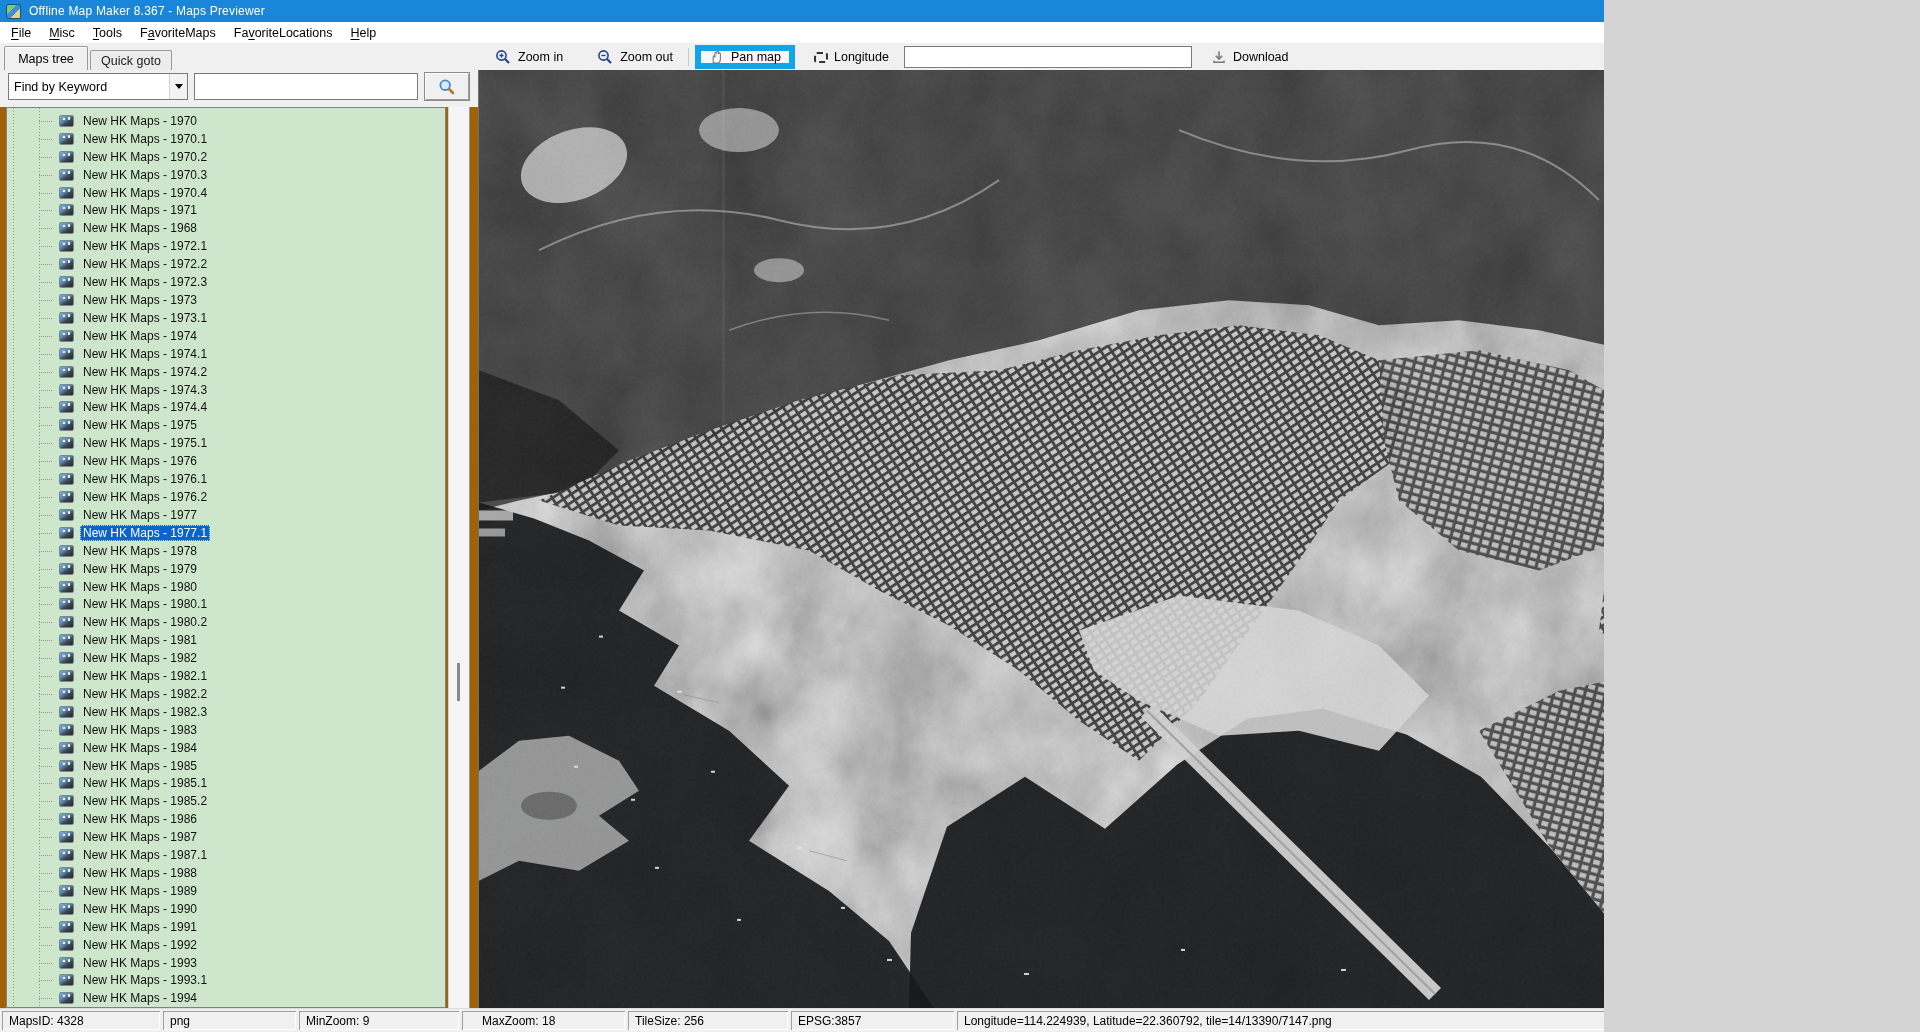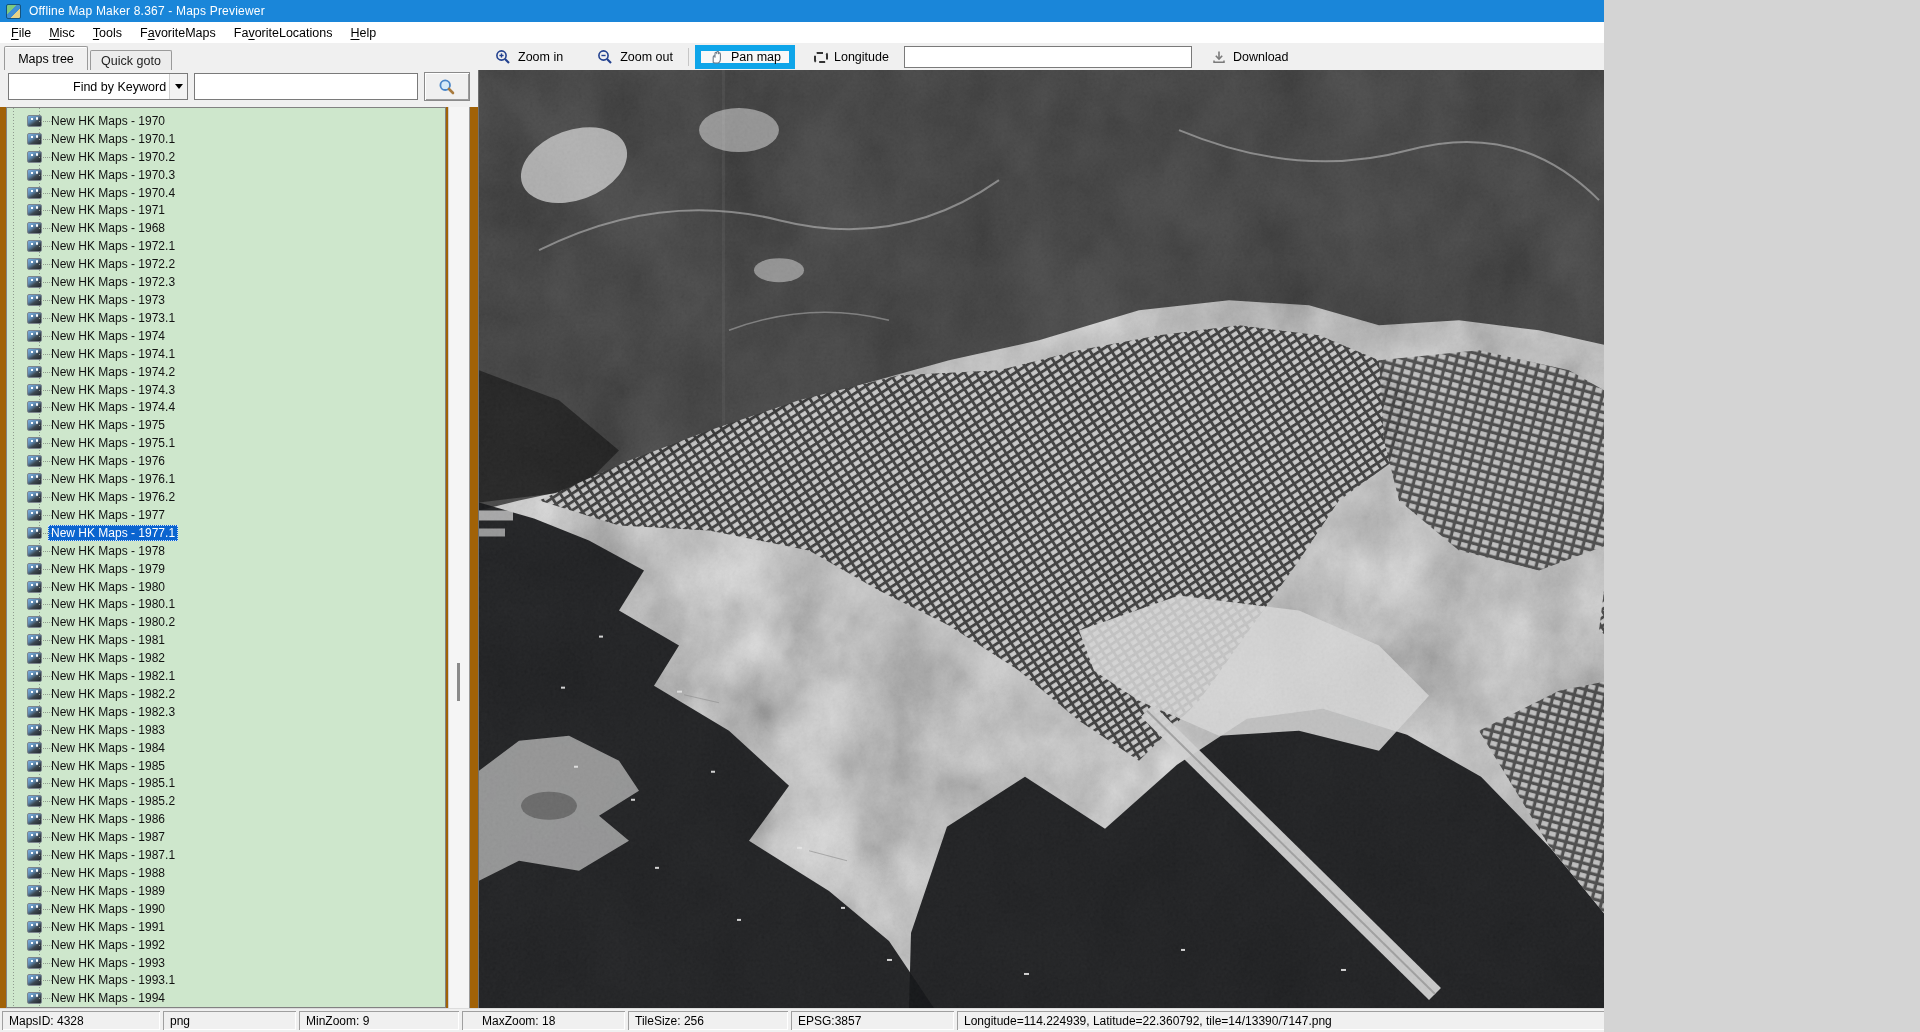--- a/index.html
+++ b/index.html
@@ -34,32 +34,32 @@
   .tbtn{display:inline-flex;align-items:center;gap:6px;height:24px;padding:0 8px;margin-top:0;color:#000;cursor:default;border:1px solid transparent;}
   .tbtn.pressed{background:#f8f8f8;border:6px solid #0ea5e9;}
   .tsep{width:1px;height:18px;background:#c6c6c6;margin:0 6px;}
   #coord-input{width:288px;height:22px;border:1px solid #7a7a7a;background:#fff;margin-left:6px;font-size:12px;padding:0 4px;}
   .dl-gap{width:10px;}
   .icon-rect{width:14px;height:11px;border:2px dashed #333;border-radius:3px;}
 
   
   #searchrow{position:absolute;left:0;top:70px;width:478px;height:37px;background:#f0f0f0;}
   #filter-combo{position:absolute;left:8px;top:3px;width:180px;height:27px;background:#fff;border:1px solid #7a7a7a;display:flex;align-items:center;}
-  #filter-combo .val{flex:1;font-size:12.5px;padding-left:18px;margin-left:46px;}
+  #filter-combo .val{flex:1;font-size:12.5px;padding-left:5px;}
   #combo-arrow{width:18px;height:100%;display:flex;align-items:center;justify-content:center;background:#f3f3f3;border-left:1px solid #d0d0d0;}
   #combo-arrow::after{content:"";width:0;height:0;border-left:4px solid transparent;border-right:4px solid transparent;border-top:5px solid #000;}
   #search-input{position:absolute;left:194px;top:3px;width:224px;height:27px;border:1px solid #7a7a7a;background:#fff;font-size:12.5px;padding:0 4px;}
   #search-btn{position:absolute;left:424px;top:2px;width:46px;height:29px;background:#f0f0f0;border:1px solid #8a8a8a;box-shadow:inset 1px 1px 0 #fff,inset -1px -1px 0 #9c9c9c;display:flex;align-items:center;justify-content:center;}
 
   
   #treepanel{position:absolute;left:6px;top:107px;width:440px;height:901px;background:var(--tree_bg,#cee7cc);border:1px solid #828282;overflow:hidden;}
   .vguide{position:absolute;top:0;bottom:0;width:1px;background-image:repeating-linear-gradient(to bottom,#8f9a8f 0 1px,transparent 1px 3px);}
   #vg1{left:6px;} #vg2{left:32px;}
   #treerows{position:absolute;left:0;top:4px;right:0;}
-  .trow{position:relative;height:17.92px;display:flex;align-items:center;padding-left:20px;cursor:default;}
+  .trow{position:relative;height:17.92px;display:flex;align-items:center;padding-left:52px;cursor:default;}
   .hline{position:absolute;left:32px;top:50%;width:13px;height:0;border-top:1px dotted #8f9a8f;}
   .ticon{flex:0 0 auto;width:15px;height:12px;border:1px solid #7c858d;border-radius:2px;
     background:
       radial-gradient(circle at 4px 3px,#ffffff 0 1px,rgba(255,255,255,0) 1.5px),
       radial-gradient(circle at 9px 2.5px,#ffffff 0 1px,rgba(255,255,255,0) 1.5px),
       linear-gradient(145deg,#7db0e2 0%,#5d87ad 38%,#3c4750 62%,#23282d 100%);}
   .tlabel{font-size:12px;color:#111;margin-left:6px;padding:1px 3px;white-space:nowrap;}
   .trow.selected .tlabel{background:var(--selection_bg,#0a64cf);color:var(--selection_text,#fff);outline:1px dotted #cfe0ff;outline-offset:-1px;}
 
   

